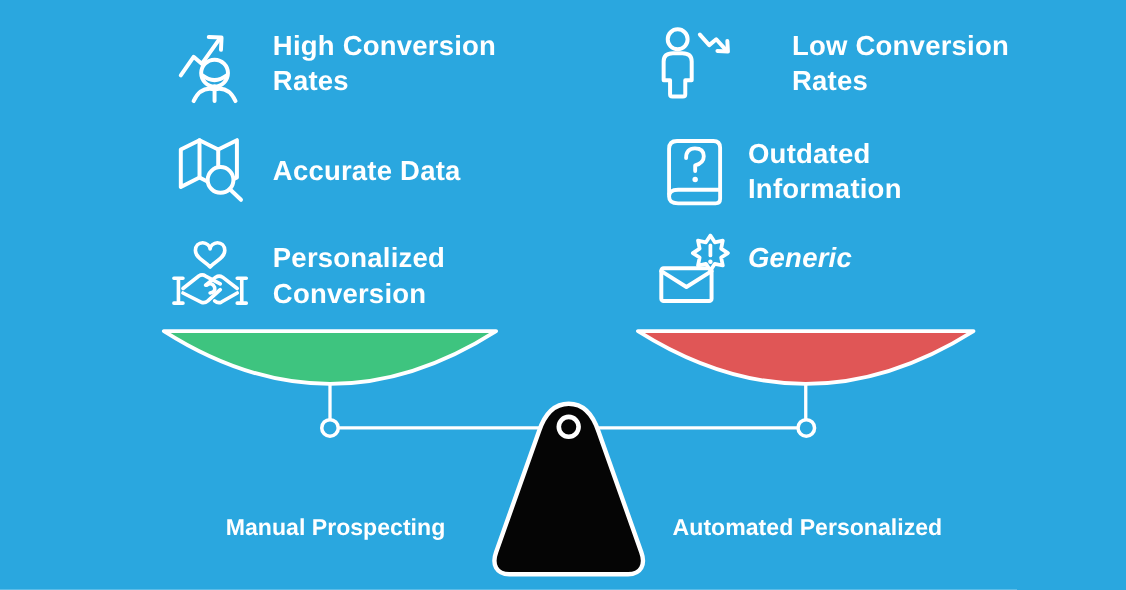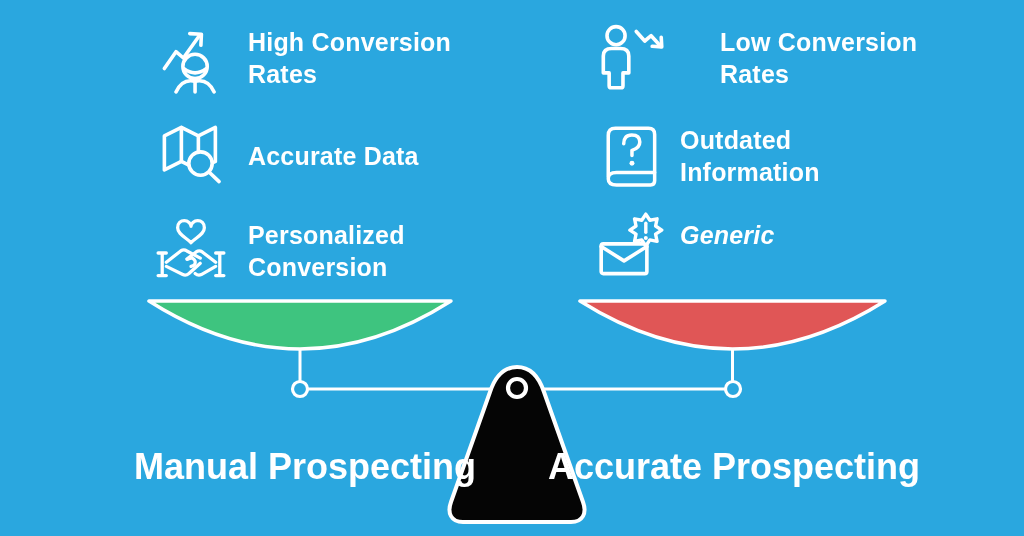--- a/index.html
+++ b/index.html
@@ -15,23 +15,23 @@
   .icon-box svg{display:block;}
   .ic{stroke:var(--line,#fff);fill:none;stroke-linecap:round;stroke-linejoin:round;}
   .mask{fill:var(--background,#2AA7DF);}
   .dot{fill:var(--line,#fff);stroke:none;}
   .itext{
     position:absolute;
     font-size:25px;line-height:32px;font-weight:600;
     letter-spacing:.2px;white-space:nowrap;
   }
   .side-label{
-    position:absolute;top:446px;
+    position:absolute;top:468px;
     transform:translateX(-50%);
-    font-size:36px;font-weight:600;white-space:nowrap;
+    font-size:21px;font-weight:600;white-space:nowrap;
   }
   #scale-svg{position:absolute;left:0;top:0;}
   .pan-stroke{stroke:var(--line,#fff);stroke-width:3.5;stroke-linejoin:round;}
   .thin{stroke:var(--line,#fff);stroke-width:3;fill:none;}
 </style>
 </head>
 <body>
 
 <div id="canvas">
 
@@ -132,15 +132,15 @@
     <path class="pan-stroke" style="fill:var(--pan-right,#E05656)" d="M580 301 L885 301 Q732.5 397 580 301 Z"></path>
 
     <circle class="ic mask" stroke-width="3.2" cx="300" cy="389" r="7.5"></circle>
     <circle class="ic mask" stroke-width="3.2" cx="733" cy="389" r="7.5"></circle>
 
     <path d="M517 367 C530 367 539 377 544 392 L583 502 C587 513 583 522 571 522 L463 522 C451 522 447 513 451 502 L490 392 C495 377 504 367 517 367 Z" style="fill:var(--fulcrum,#050505);stroke:var(--line,#fff);stroke-width:4;stroke-linejoin:round"></path>
     <circle cx="517" cy="388" r="9" style="fill:var(--fulcrum,#050505);stroke:var(--line,#fff);stroke-width:4.2"></circle>
   </svg>
 
   <div class="side-label" style="left:305px;">Manual Prospecting</div>
-  <div class="side-label" style="left:734px;">Accurate Prospecting</div>
+  <div class="side-label" style="left:734px;">Automated Personalized</div>
 
 </div>
 
 </body></html>

